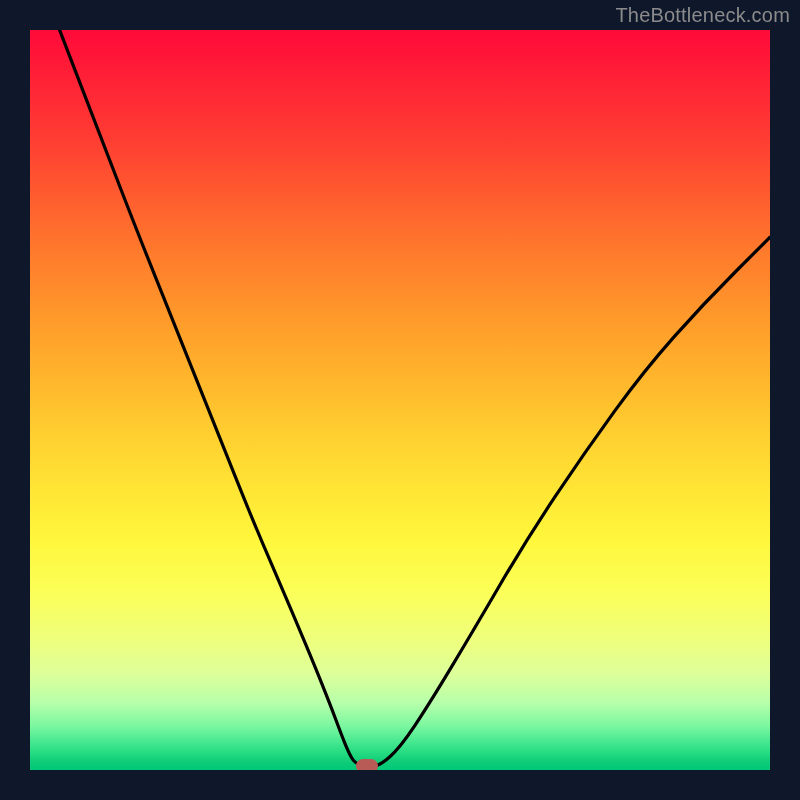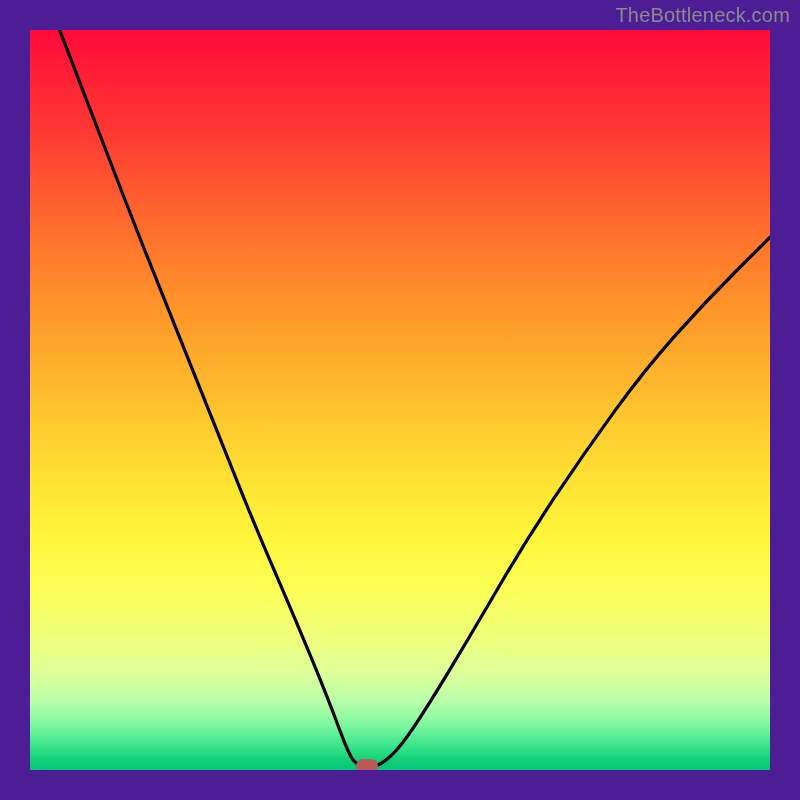--- a/index.html
+++ b/index.html
@@ -10,21 +10,21 @@
     background: #000;
     overflow: hidden;
     font-family: Arial, Helvetica, sans-serif;
   }
   .frame {
     position: absolute;
     left: 0;
     top: 0;
     width: 800px;
     height: 800px;
-    background: #4c1d95;
+    background: #0f172a;
     text-align: center;
   }
   .plot-area {
     position: absolute;
     left: 30px;
     top: 30px;
     width: 740px;
     height: 740px;
     overflow: hidden;
     background: linear-gradient(to bottom,

